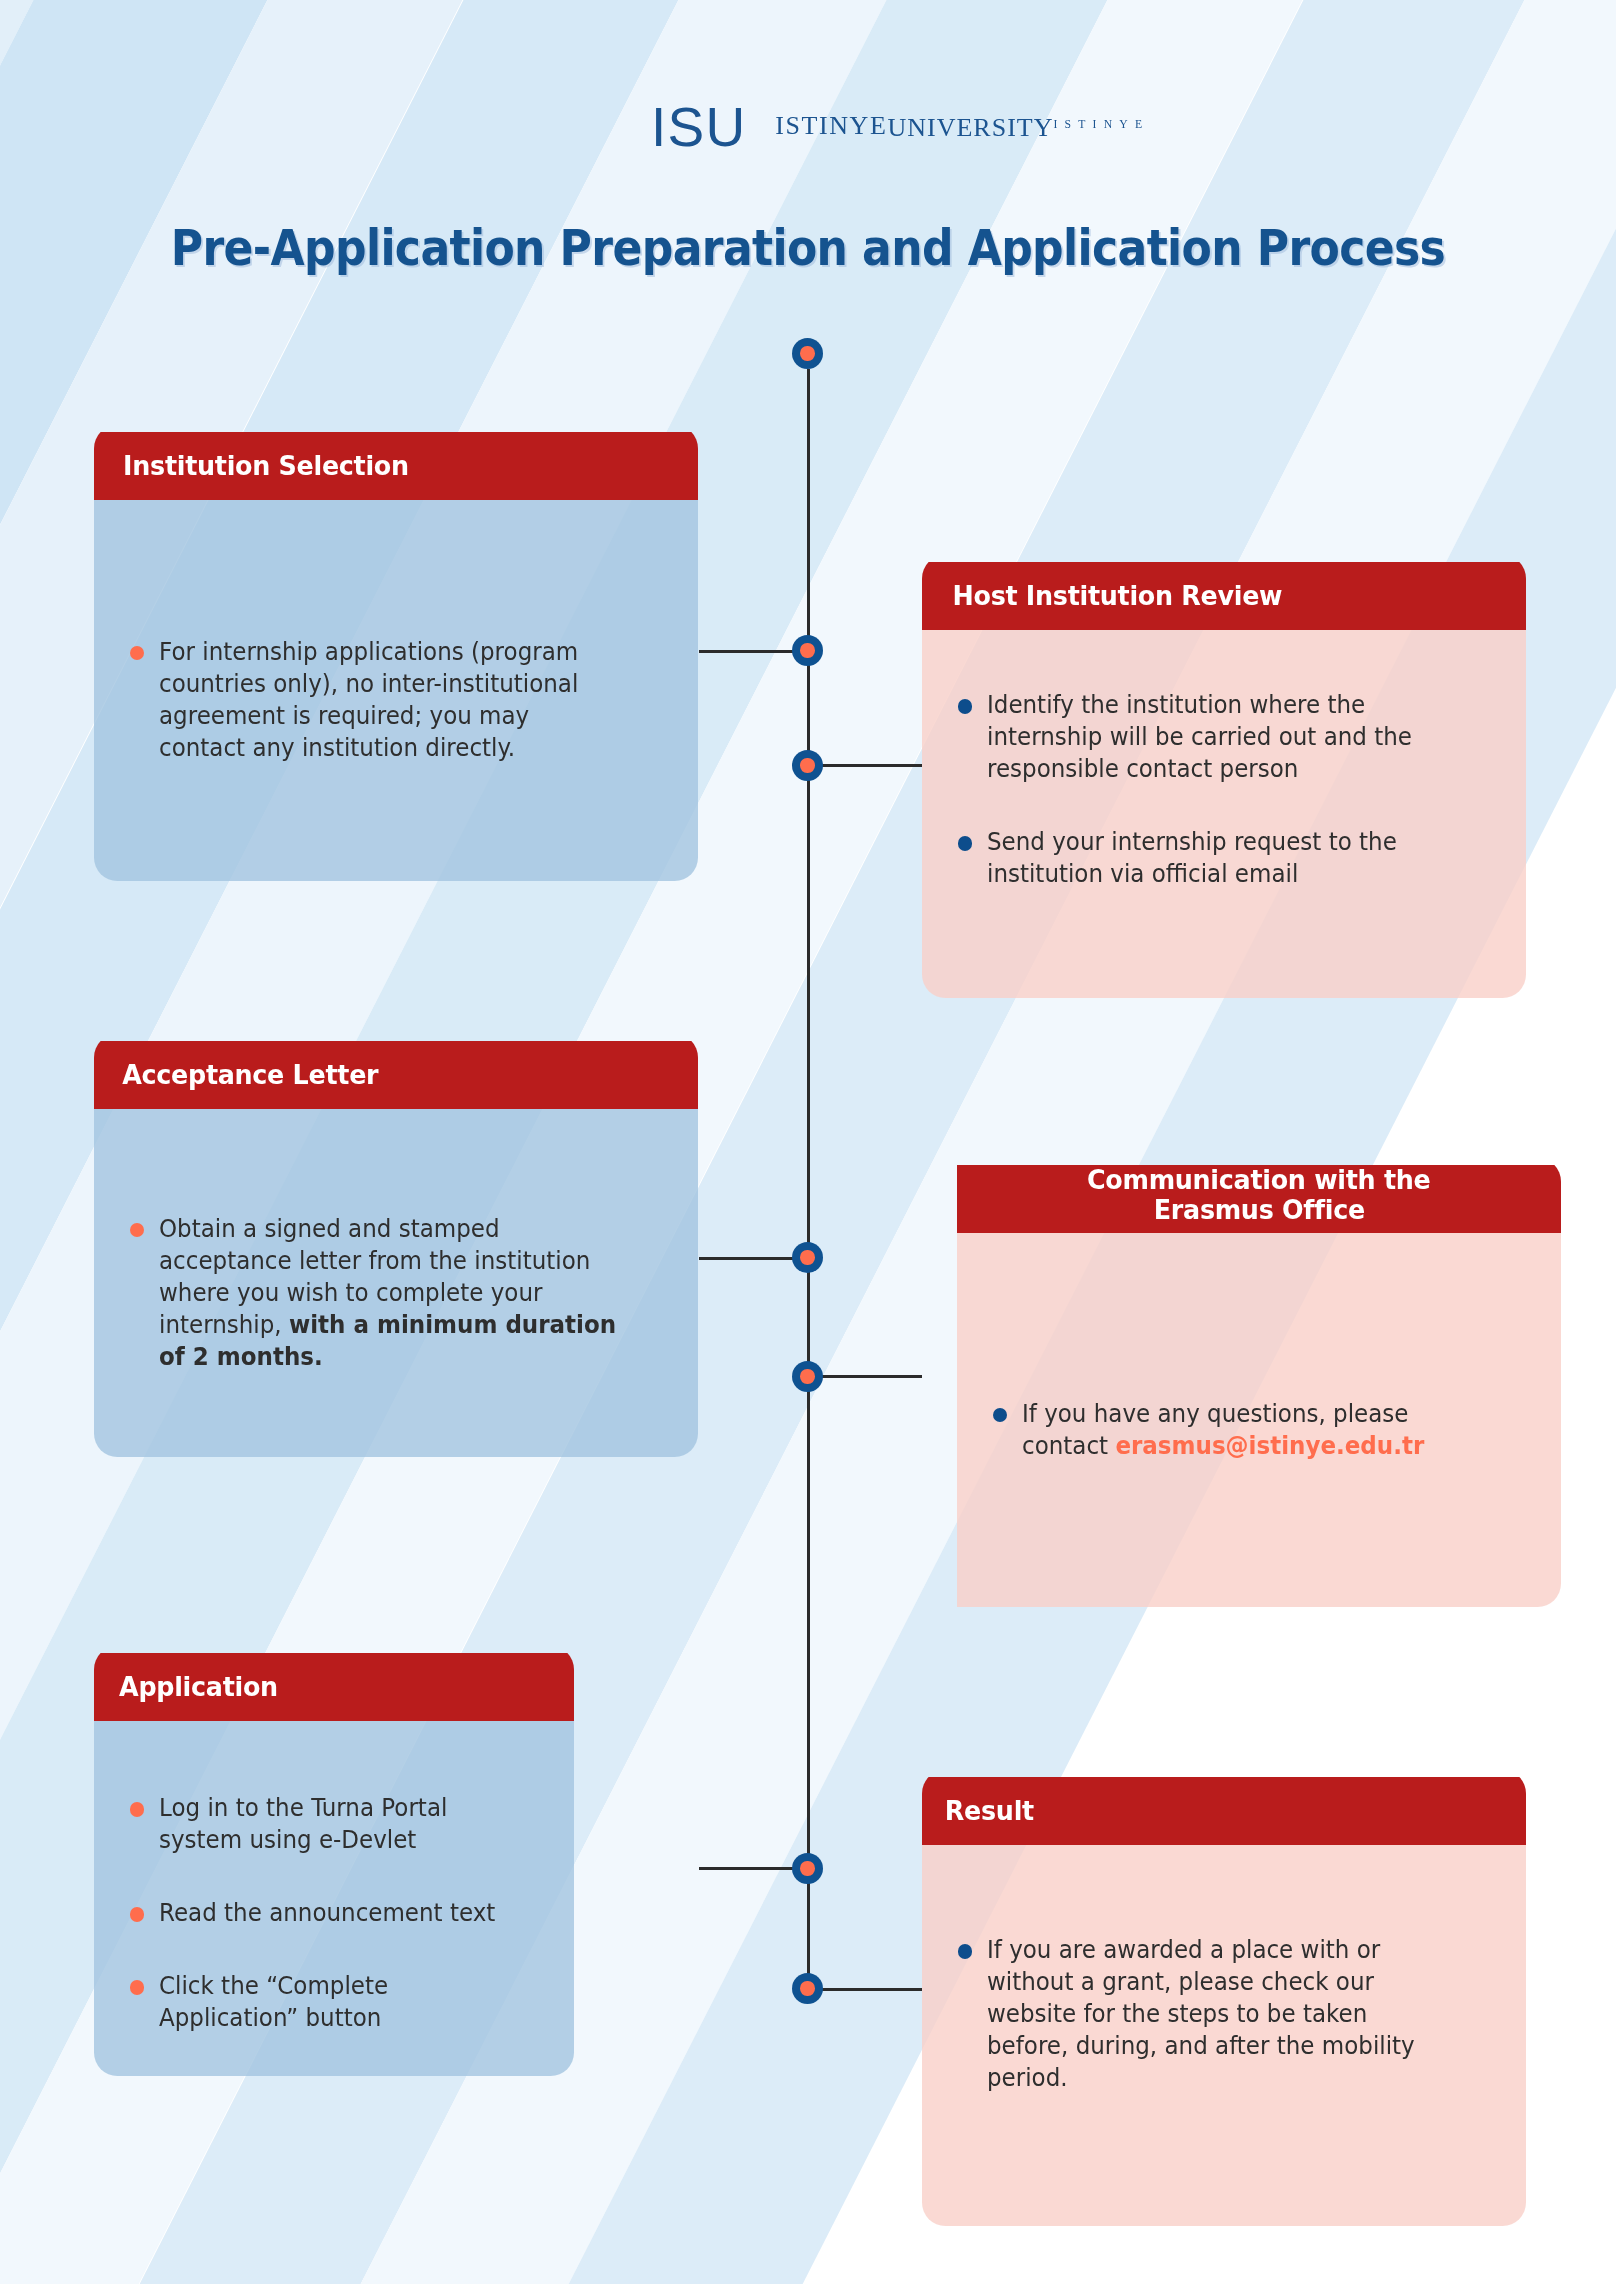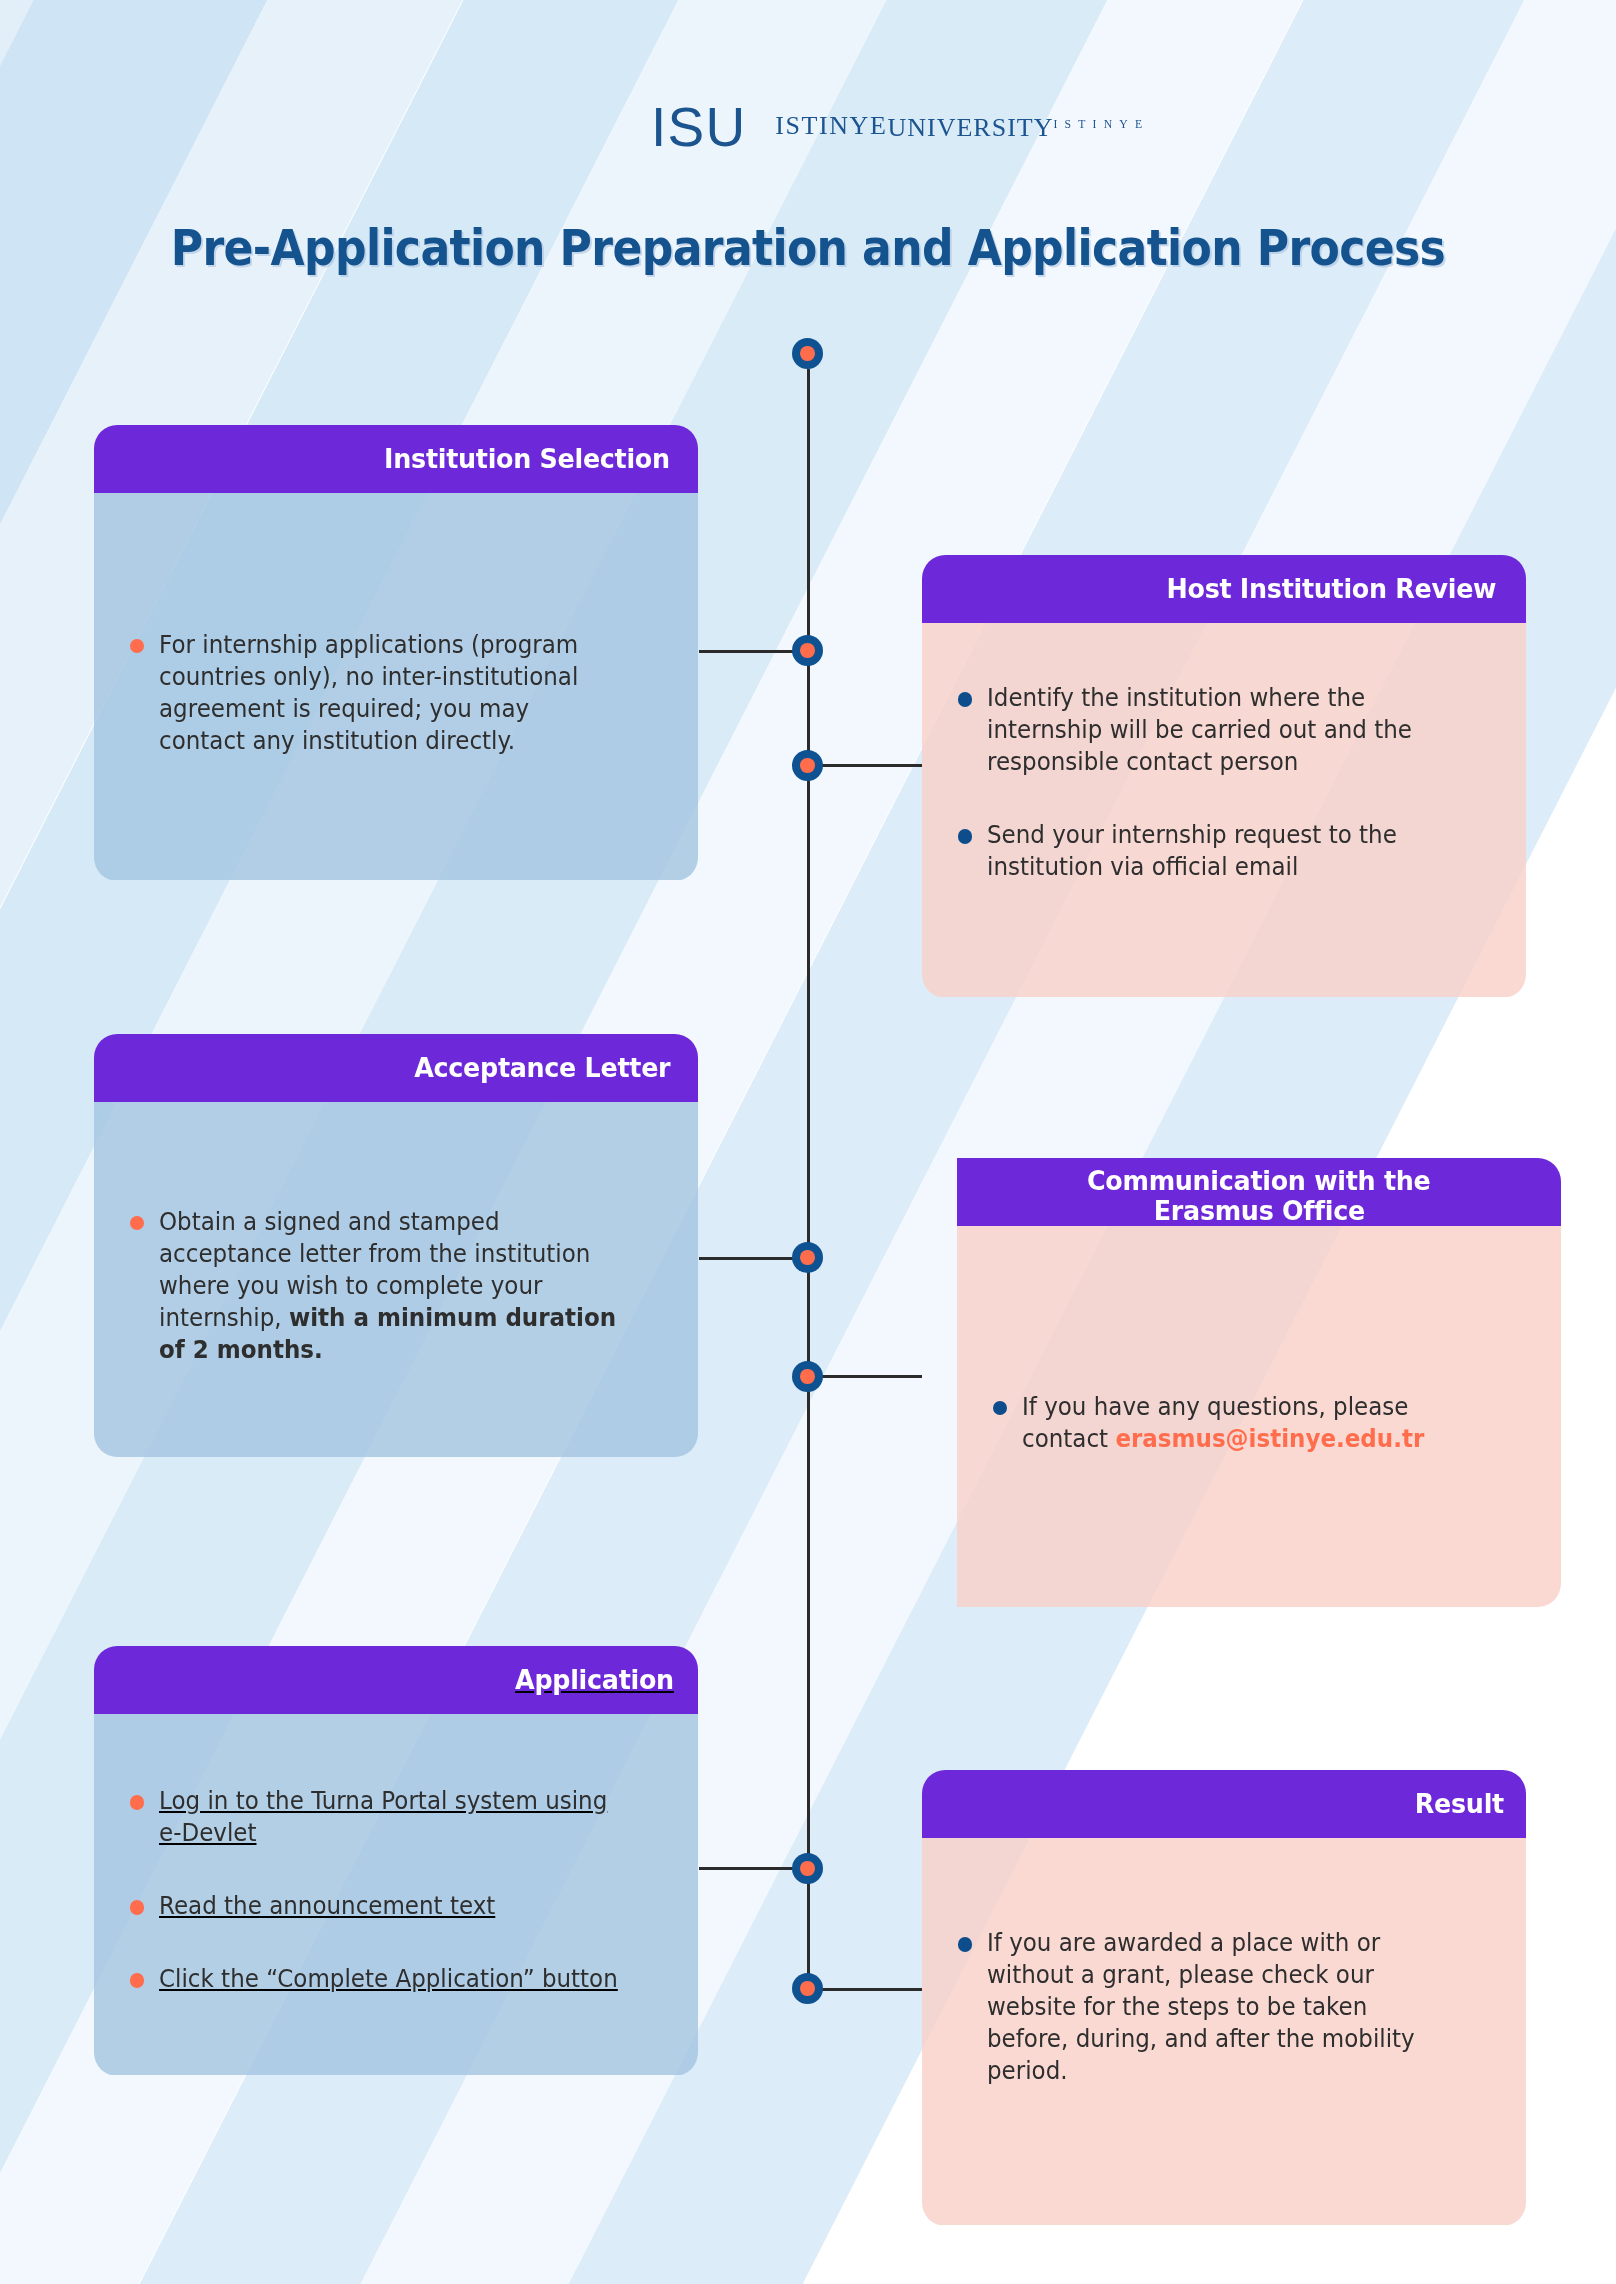--- a/index.html
+++ b/index.html
@@ -110,34 +110,35 @@
   }
 
   
   .card {
     position: absolute;
     border-radius: 23.4px;
     overflow: hidden;
     z-index: 2;
   }
   .card-head {
-    background: #6d28d9;
+    background: #b91c1c;
     color: #ffffff;
     font-family: "DejaVu Sans", sans-serif;
     font-weight: bold;
     font-size: 27px;
     letter-spacing: -0.3px;
     text-align: center;
     display: flex;
     align-items: center;
-    justify-content: flex-end;
+    justify-content: flex-start;
     transform: none;
     padding: 0 19.5px;
     line-height: 1.12;
     box-sizing: border-box;
+    margin-top: 7px;
   }
   .card-head span { display: block; transform: scaleX(0.94); }
   .card-body {
     box-sizing: border-box;
     padding: 0 36px;
     display: flex;
     flex-direction: column;
     justify-content: center;
     height: 100%;
   }
@@ -267,21 +268,21 @@
     <span>Erasmus Office</span>
   </div>
   <div class="card-body" style="height:381px;">
     <div class="bullet-row">
       <div class="bullet-dot"></div>
       <div class="bullet-text"><span>If you have any questions, please contact </span><span class="mail">erasmus@istinye.edu.tr</span></div>
     </div>
   </div>
 </div>
 
-<div class="card left" style="left:94px; top:1646px; width:604px; height:430px;text-decoration:underline;">
+<div class="card left" style="left:94px; top:1646px; width:480px; height:430px;">
   <div class="card-head" style="height:68px;">
     <span>Application</span>
   </div>
   <div class="card-body" style="height:361px; justify-content:flex-start; padding-top:59px;">
     <div class="bullet-row">
       <div class="bullet-dot"></div>
       <div class="bullet-text">Log in to the Turna Portal system using e-Devlet</div>
     </div>
     <div class="bullet-row">
       <div class="bullet-dot"></div>

